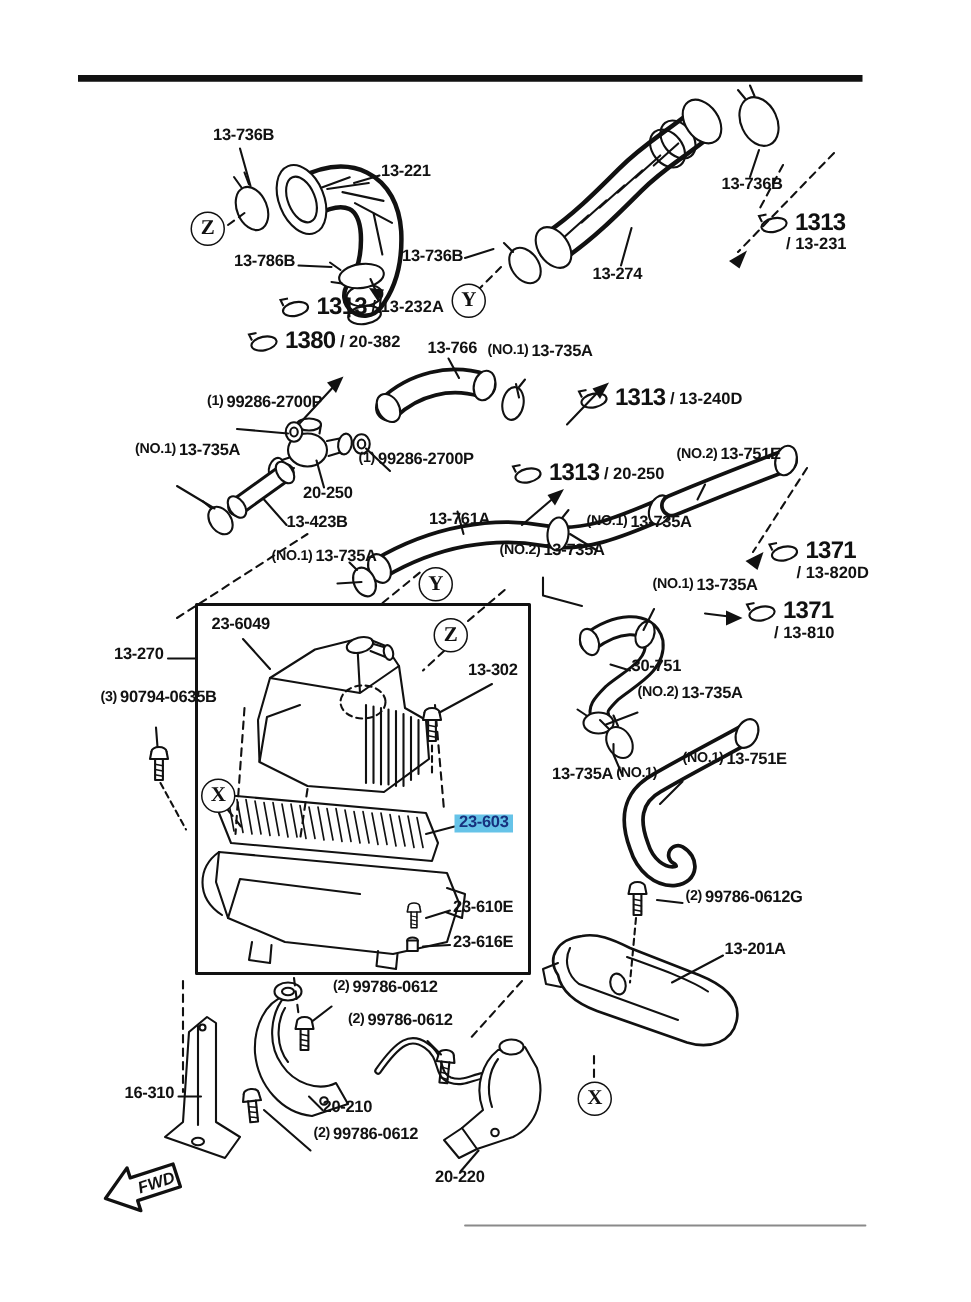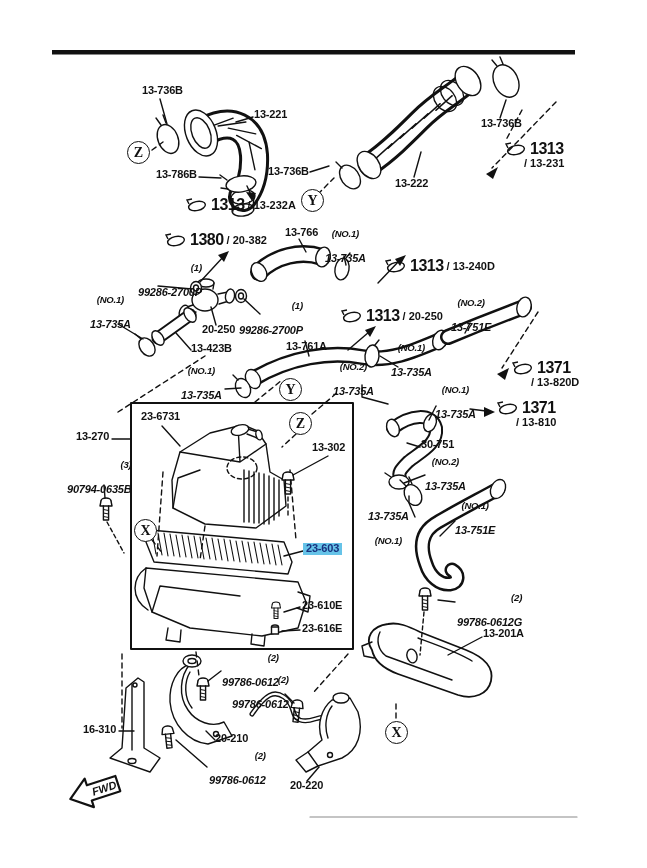--- a/index.html
+++ b/index.html
@@ -1,20 +1,20 @@
 <!DOCTYPE html>
 <html><head>
 <meta charset="utf-8">
 <style>
   html,body{margin:0;padding:0;background:#ffffff;}
   #stage{position:relative;width:647px;height:868px;background:#ffffff;overflow:hidden;
          font-family:"Liberation Sans",sans-serif;color:#111;}
   #art{position:absolute;left:0;top:0;}
   .lbl{position:absolute;font-weight:bold;font-size:11px;line-height:11px;letter-spacing:-0.2px;white-space:nowrap;}
-  .two{display:flex;flex-direction:column;gap:14px;font-style:italic;}
+  .two{display:flex;gap:2px;}
   .two .q{font-size:9.5px;line-height:10px;text-align:center;}
   .fast .q{text-align:right;}
   .rev .q{text-align:center;}
   .hl{background:#66c3e8;color:#17317e;padding:0 3px 1px 3px;}
   .ref{position:absolute;display:flex;align-items:center;white-space:nowrap;}
   .ref .main{font-weight:bold;font-size:16px;line-height:16px;letter-spacing:-0.5px;text-align:right;}
   .ref .sub{font-weight:bold;font-size:11px;margin-left:3px;}
   .ref.stack{display:block;}
   .ref.stack .row{display:flex;align-items:center;}
   .ref.stack .sub{display:block;margin-left:20px;margin-top:0px;}
@@ -357,29 +357,29 @@
       <span>X</span>
     </div>
   <div class="callout" style="left:385px;top:721px">
       <span>X</span>
     </div>
 
   <div class="lbl" style="left:142px;top:85px">13-736B</div>
   <div class="lbl" style="left:254px;top:109px">13-221</div>
   <div class="lbl" style="left:156px;top:169px">13-786B</div>
   <div class="lbl" style="left:268px;top:166px">13-736B</div>
-  <div class="lbl" style="left:395px;top:178px">13-222</div>
+  <div class="lbl" style="left:395px;top:178px">13-274</div>
   <div class="lbl" style="left:481px;top:118px">13-736B</div>
   <div class="lbl" style="left:285px;top:227px">13-766</div>
   <div class="lbl" style="left:202px;top:324px">20-250</div>
   <div class="lbl" style="left:191px;top:343px">13-423B</div>
   <div class="lbl" style="left:286px;top:341px">13-761A</div>
   <div class="lbl" style="left:421px;top:439px">30-751</div>
   <div class="lbl" style="left:76px;top:431px">13-270</div>
-  <div class="lbl" style="left:141px;top:411px">23-6731</div>
+  <div class="lbl" style="left:141px;top:411px">23-6049</div>
   <div class="lbl" style="left:312px;top:442px">13-302</div>
   <div class="lbl hl" style="left:303px;top:543px">23-603</div>
   <div class="lbl" style="left:302px;top:600px">23-610E</div>
   <div class="lbl" style="left:302px;top:623px">23-616E</div>
   <div class="lbl" style="left:83px;top:724px">16-310</div>
   <div class="lbl" style="left:215px;top:733px">20-210</div>
   <div class="lbl" style="left:290px;top:780px">20-220</div>
   <div class="lbl" style="left:483px;top:628px">13-201A</div>
 
   <div class="lbl two" style="left:325px;top:229px">
@@ -467,21 +467,21 @@
       <svg class="clampicon" width="22" height="15" viewBox="0 0 22 15">
           <g fill="none" stroke="#111" stroke-width="1.4">
             <ellipse cx="12" cy="8" rx="8.5" ry="4.5" transform="rotate(-12 12 8)"></ellipse>
             <path d="M4,6 L2,2 L7,1"></path>
           </g>
         </svg>
       <span class="main">1313</span>
     </span>
     <span class="sub">/ 13-231</span>
   </div>
-  <div class="ref" style="left:164px;top:232px">
+  <div class="ref" style="left:164px;top:220px">
     <svg class="clampicon" width="22" height="15" viewBox="0 0 22 15">
         <g fill="none" stroke="#111" stroke-width="1.4">
           <ellipse cx="12" cy="8" rx="8.5" ry="4.5" transform="rotate(-12 12 8)"></ellipse>
           <path d="M4,6 L2,2 L7,1"></path>
         </g>
       </svg>
     <span class="main">1380</span>
     <span class="sub">/ 20-382</span>
   </div>
   <div class="ref" style="left:384px;top:258px">

